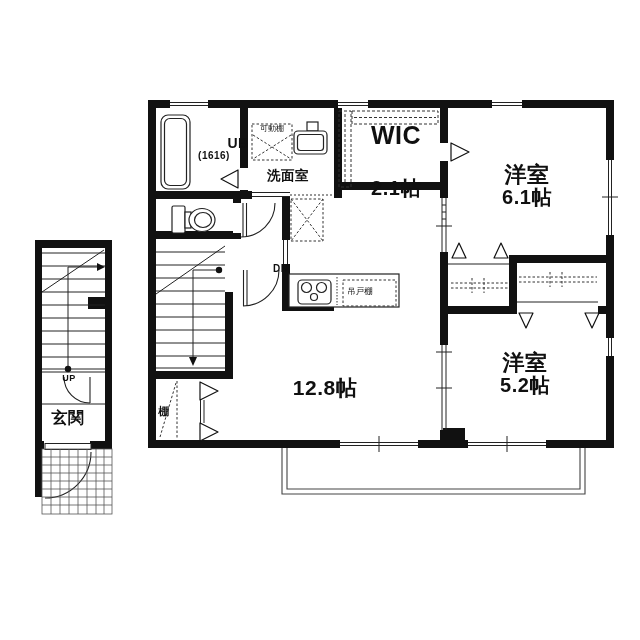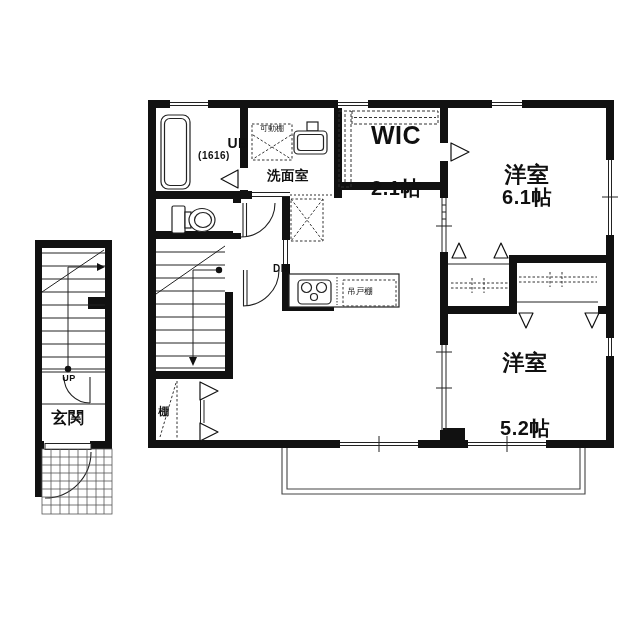--- a/index.html
+++ b/index.html
@@ -280,22 +280,23 @@
 <div class="lbl" style="left:258px;top:169px;width:60px;font-size:13.5px;">洗面室</div>
 <div class="lbl small" style="left:252px;top:125px;width:40px;font-size:8px;">可動棚</div>
 
 <div class="lbl" style="left:356px;top:122px;width:80px;font-size:25px;font-weight:700;">WIC</div>
 <div class="lbl" style="left:352px;top:150px;width:88px;font-size:20px;margin-top:28px;">2.1帖</div>
 
 <div class="lbl" style="left:495px;top:163px;width:64px;font-size:22px;">洋室</div>
 <div class="lbl" style="left:492px;top:187px;width:70px;font-size:20px;">6.1帖</div>
 
 <div class="lbl" style="left:493px;top:351px;width:64px;font-size:22px;">洋室</div>
-<div class="lbl" style="left:490px;top:375px;width:70px;font-size:20px;margin-top:43px;">5.2帖</div>
-
+<div class="lbl" style="left:490px;top:375px;width:70px;font-size:20px;">5.2帖</div>
+
+<div class="lbl" style="left:280px;top:377px;width:90px;font-size:21px;">12.8帖</div>
 
 <div class="lbl small" style="left:336px;top:287px;width:48px;font-size:8.5px;">吊戸棚</div>
 
 <div class="lbl" style="left:226px;top:264px;width:28px;font-size:10px;text-align:left;margin-left:47px;">DN</div>
 <div class="lbl" style="left:58px;top:374px;width:22px;font-size:9px;">UP</div>
 
 <div class="lbl" style="left:156px;top:406px;width:16px;font-size:11px;">棚</div>
 
 <div class="lbl" style="left:42px;top:410px;width:52px;font-size:16px;">玄関</div>
 

